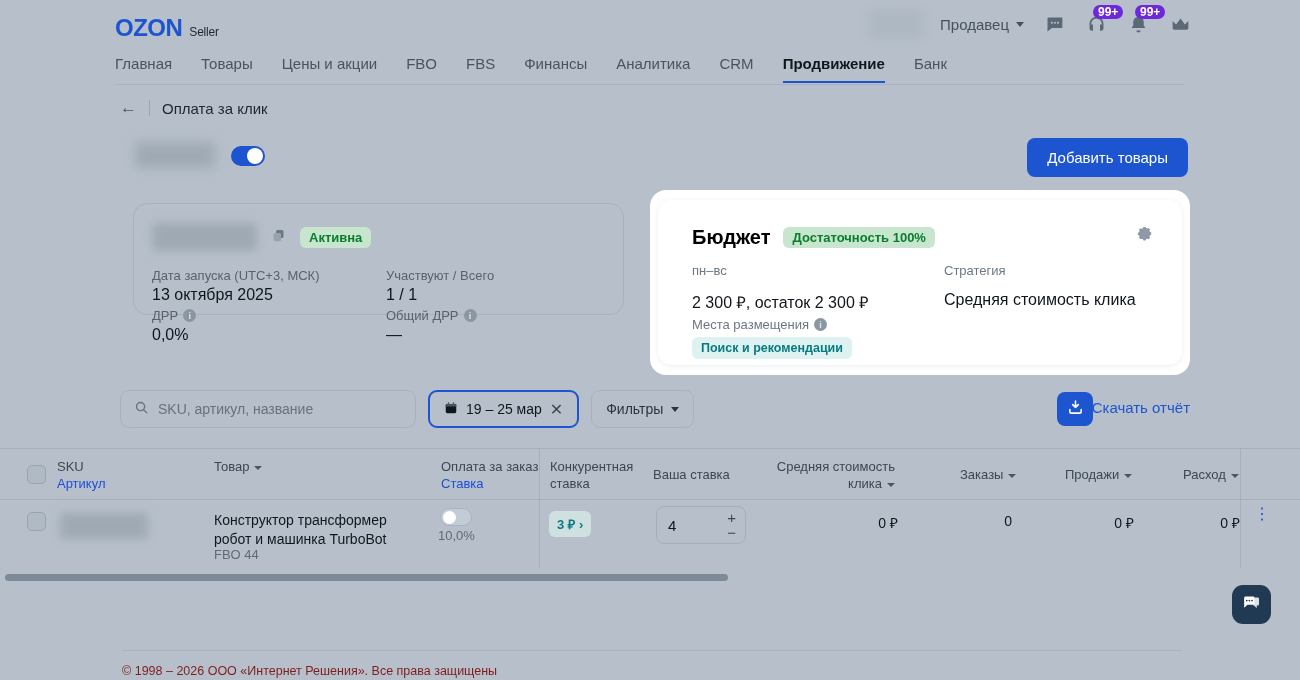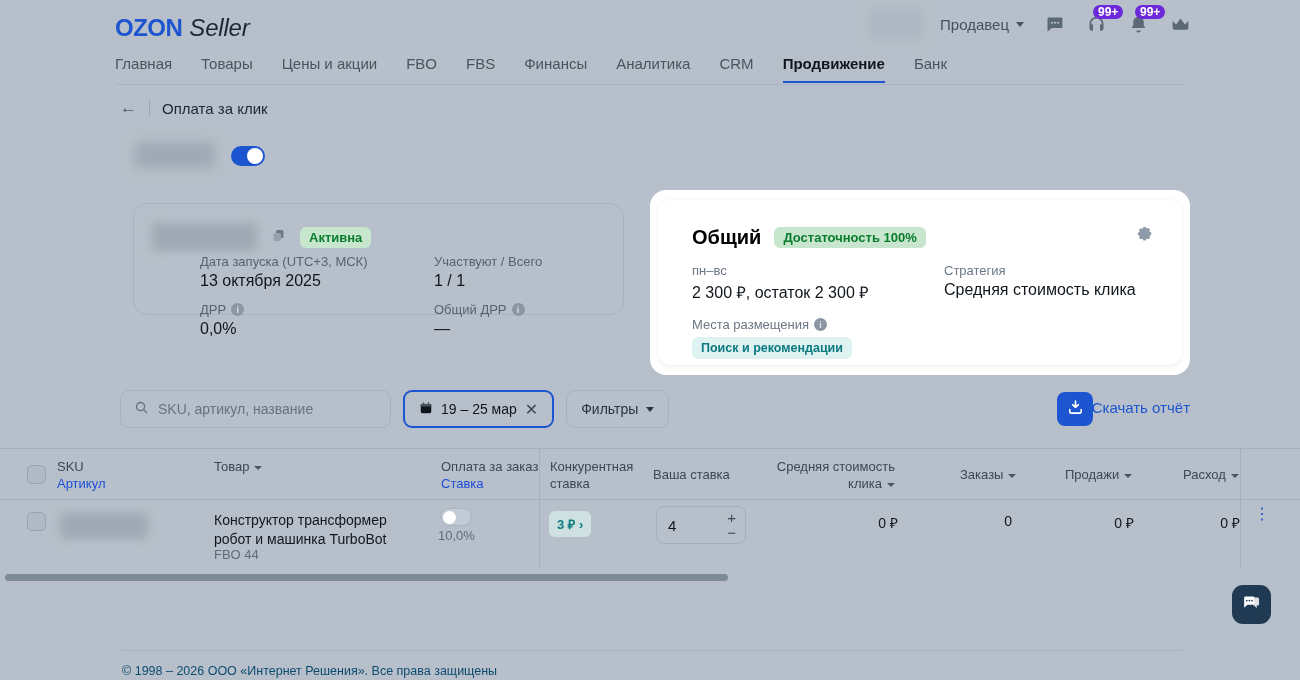--- a/index.html
+++ b/index.html
@@ -11,21 +11,21 @@
     position:relative;
     overflow:hidden;
     font-size:14px;
   }
   .page { position:absolute; inset:0; background:#b7c0ca; }
 
   
   .header { position:absolute; left:0; top:0; width:1300px; height:48px; }
   .logo { position:absolute; left:115px; top:14px; display:flex; align-items:baseline; gap:7px; }
   .logo-ozon { font-size:24px; font-weight:bold; color:#1d54cf; letter-spacing:-0.5px; }
-  .logo-seller { font-size:24px; color:#1b2733; letter-spacing:-0.2px;font-style:italic; }
+  .logo-seller { font-size:12px; color:#1b2733; letter-spacing:-0.2px; }
   .hdr-blur { position:absolute; left:868px; top:8px; width:56px; height:32px;
      background:#aeb8c3; border-radius:6px; filter:blur(5px); }
   .hdr-right { position:absolute; right:108px; top:12px; display:flex; align-items:center; gap:18px; }
   .hdr-user { display:flex; align-items:center; gap:7px; color:#46525f; font-size:15px; }
   .chev { width:0;height:0;border-left:4.5px solid transparent;border-right:4.5px solid transparent;
      border-top:5px solid currentColor; display:inline-block; }
   .hdr-icon { position:relative; width:24px; height:24px; color:#5b6875; display:flex;
      align-items:center; justify-content:center; }
   .badge { position:absolute; top:-7px; left:9px; background:#6d28d9; color:#fff;
      font-size:12px; font-weight:bold; border-radius:9px; padding:1px 5px; line-height:12px; }
@@ -54,45 +54,45 @@
      font-size:15px; padding:11px 20px; border-radius:8px; border:none; }
 
   
   .camp-card { position:absolute; left:133px; top:203px; width:491px; height:112px;
      border:1px solid #a7b2bd; border-radius:14px; }
   .camp-top { position:absolute; left:18px; top:19px; display:flex; align-items:center; gap:14px; }
   .camp-blur { width:105px; height:28px; background:#9ea9b4; border-radius:4px; filter:blur(5px); }
   .copy-ic { color:#6d7885; }
   .pill-green { background:#c7e6cd; color:#0a7d2e; font-size:13px; font-weight:bold;
      padding:3px 9px; border-radius:6px; }
-  .camp-grid { position:absolute; left:18px; top:50px; width:460px;
-     display:grid; grid-template-columns:234px 1fr; row-gap:12px;margin-left:48px; }
+  .camp-grid { position:absolute; left:18px; top:64px; width:460px;
+     display:grid; grid-template-columns:234px 1fr; row-gap:4px; }
   .fld-label { font-size:13px; color:#576271; display:flex; align-items:center; gap:5px; }
   .fld-value { font-size:16px; color:#10161c; margin-top:3px; }
   .info-ic { width:13px;height:13px;border-radius:50%;background:#8b96a3;color:#dde3e9;
      font-size:9px;font-weight:bold;display:inline-flex;align-items:center;justify-content:center; }
 
   
   .budget-wrap { position:absolute; left:650px; top:190px; width:540px; height:185px;
      background:#ffffff; border-radius:16px; }
   .budget-card { position:absolute; left:8px; top:10px; width:524px; height:165px;
      background:#fff; border-radius:14px; box-shadow:0 1px 5px rgba(20,40,70,.09); }
   .bud-head { position:absolute; left:34px; top:26px; display:flex; align-items:center; gap:13px; }
   .bud-title { font-size:20px; font-weight:bold; color:#000; }
   .bud-gear { position:absolute; right:28px; top:25px; color:#8e9aa7; }
   .bud-grid { position:absolute; left:34px; top:63px; width:460px;
      display:grid; grid-template-columns:252px 1fr; }
   .bud-label { font-size:13px; color:#6b7785; display:flex; align-items:center; gap:5px; }
-  .bud-value { font-size:16px; color:#10161c; margin-top:3px; }
+  .bud-value { font-size:16px; color:#10161c; margin-top:13px; }
   .pill-teal { display:inline-block; background:#def2f2; color:#0a7a80; font-size:12.5px;
      font-weight:bold; padding:4px 9px; border-radius:6px; margin-top:5px; }
 
   
   .filters { position:absolute; left:120px; top:390px; display:flex; align-items:center; gap:12px; }
-  .search-box { width:271px; height:38px; border:1px solid #a7b2bd; border-radius:9px;
+  .search-box { width:296px; height:38px; border:1px solid #a7b2bd; border-radius:9px;
      display:flex; align-items:center; gap:9px; padding:0 13px; color:#67727f; font-size:14px; }
   .chip { height:38px; border:1px solid #a7b2bd; border-radius:9px; display:flex;
      align-items:center; gap:8px; padding:0 14px; font-size:14px; color:#2a3441; }
   .chip.active { border:2px solid #1d54cf; color:#10161c; }
   .dl-icon-btn { position:absolute; right:207px; top:392px; width:36px; height:34px;
      background:#1d54cf; border-radius:8px; display:flex; align-items:center; justify-content:center; }
   .dl-text-btn { position:absolute; right:110px; top:392px; color:#1d54cf; font-size:15px;
      padding:7px 0; }
 
   
@@ -118,21 +118,21 @@
   .kebab { position:absolute; left:1254px; top:511px; color:#1d54cf; font-size:16px;
      line-height:5px; letter-spacing:0; }
 
   
   .scroll-track { position:absolute; left:0; top:572px; width:1300px; height:10px; }
   .scroll-thumb { position:absolute; left:5px; top:574px; width:723px; height:7px;
      background:#7d8b99; border-radius:4px; }
 
   
   .foot-rule { position:absolute; left:122px; top:650px; width:1060px; height:1px; background:#a9b4c0; }
-  .foot-text { position:absolute; left:122px; top:664px; font-size:12.5px; color:#0c4a6e; }
+  .foot-text { position:absolute; left:122px; top:664px; font-size:12.5px; color:#7f1d1d; }
 
   
   .fab { position:absolute; left:1232px; top:585px; width:39px; height:39px;
      background:#1f3a52; border-radius:11px; display:flex; align-items:center; justify-content:center; }
 </style>
 </head>
 <body>
 
 <div class="page">
 
@@ -190,20 +190,21 @@
   <div class="nav-rule"></div>
 
   <div class="crumb">
     <span class="crumb-back">←</span>
     <span class="crumb-sep"></span>
     <span class="crumb-title">Оплата за клик</span>
   </div>
 
   <div class="blur-title"></div>
   <div class="toggle"></div>
+  <button class="btn-primary">Добавить товары</button>
 
   <div class="camp-card">
     <div class="camp-top">
       <div class="camp-blur"></div>
       <span class="copy-ic">
         <svg width="15" height="15" viewBox="0 0 24 24" fill="currentColor">
             <rect x="8" y="3" width="12" height="13" rx="2.5"></rect>
             <rect x="4" y="8" width="12" height="13" rx="2.5" fill="#97a2af"></rect>
           </svg>
       </span>
@@ -231,21 +232,21 @@
           <span class="info-ic">i</span>
         </div>
         <div class="fld-value">—</div>
       </div>
     </div>
   </div>
 
   <div class="budget-wrap">
     <div class="budget-card">
       <div class="bud-head">
-        <span class="bud-title">Общий</span>
+        <span class="bud-title">Бюджет</span>
         <span class="pill-green">Достаточность 100%</span>
       </div>
       <span class="bud-gear">
         <svg width="19" height="19" viewBox="0 0 24 24" fill="currentColor">
             <path d="M12 8.4a3.6 3.6 0 100 7.2 3.6 3.6 0 000-7.2zm9-.4l-1.6-.5a7.6 7.6 0 00-.7-1.7l.8-1.5-2.1-2.1-1.5.8a7.6 7.6 0 00-1.7-.7L13.7 1h-3l-.5 1.6a7.6 7.6 0 00-1.7.7l-1.5-.8-2.1 2.1.8 1.5a7.6 7.6 0 00-.7 1.7L3.4 8.4v3l1.6.5c.17.6.4 1.17.7 1.7l-.8 1.5 2.1 2.1 1.5-.8c.53.3 1.1.53 1.7.7l.5 1.6h3l.5-1.6c.6-.17 1.17-.4 1.7-.7l1.5.8 2.1-2.1-.8-1.5c.3-.53.53-1.1.7-1.7l1.6-.5v-3z" transform="translate(0.3 1.6) scale(0.96)"></path>
           </svg>
       </span>
       <div class="bud-grid">
         <div>
           <div class="bud-label">пн–вс</div>

